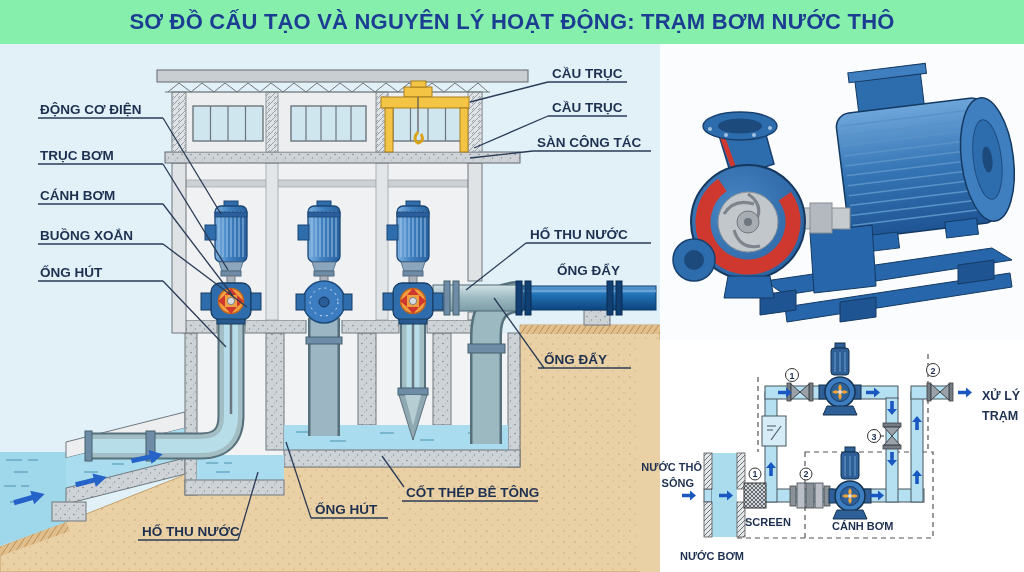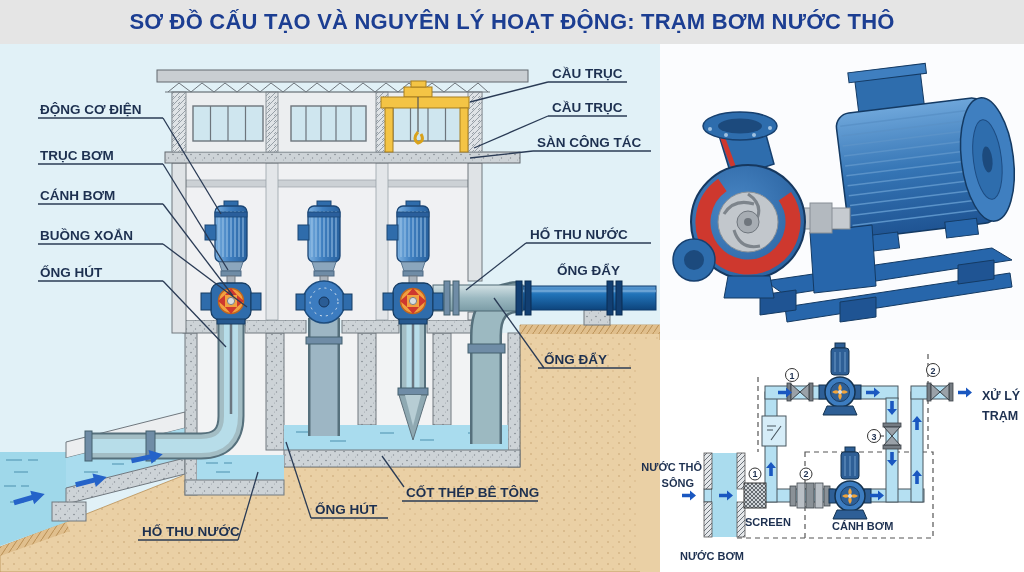--- a/index.html
+++ b/index.html
@@ -1,18 +1,18 @@
 <!DOCTYPE html>
 <html><head>
 <meta charset="utf-8">
 <style>
   html,body{margin:0;padding:0;background:#fff;}
   #stage{position:relative;width:1024px;height:572px;overflow:hidden;background:#fff;
          font-family:"Liberation Sans",sans-serif;}
-  #titlebar{position:absolute;left:0;top:0;width:1024px;height:44px;background:#e5e5e5;
+  #titlebar{position:absolute;left:0;top:0;width:1024px;height:44px;background:#86efac;
             display:flex;align-items:center;justify-content:center;}
   #titlebar .t{color:#1c3e92;font-size:22px;font-weight:bold;letter-spacing:.2px;white-space:nowrap;}
   svg{position:absolute;display:block;}
   #main-svg{left:0;top:44px;}
   #pump3d-svg{left:660px;top:44px;}
   #schematic-svg{left:640px;top:340px;}
   svg text{font-family:"Liberation Sans",sans-serif;font-weight:bold;fill:#1d3050;}
   .lbl{font-size:13.5px;}
   .sch{font-size:11px;}
   .schBig{font-size:12.5px;}

